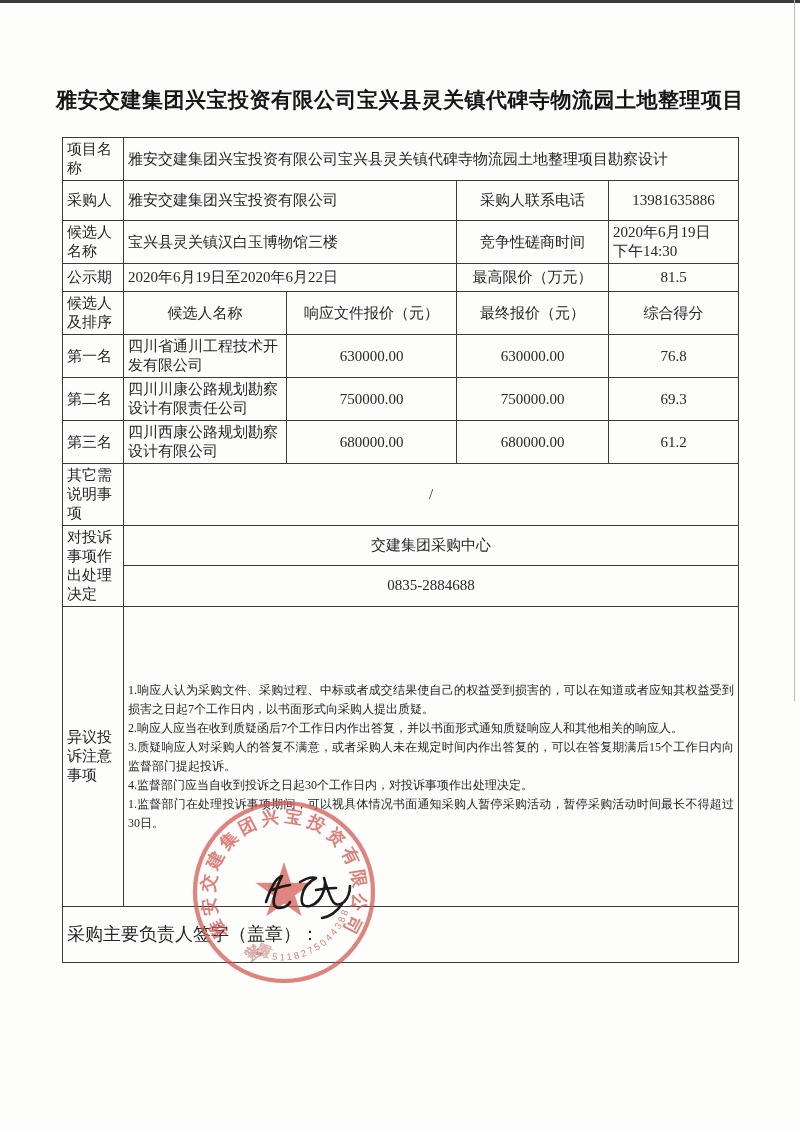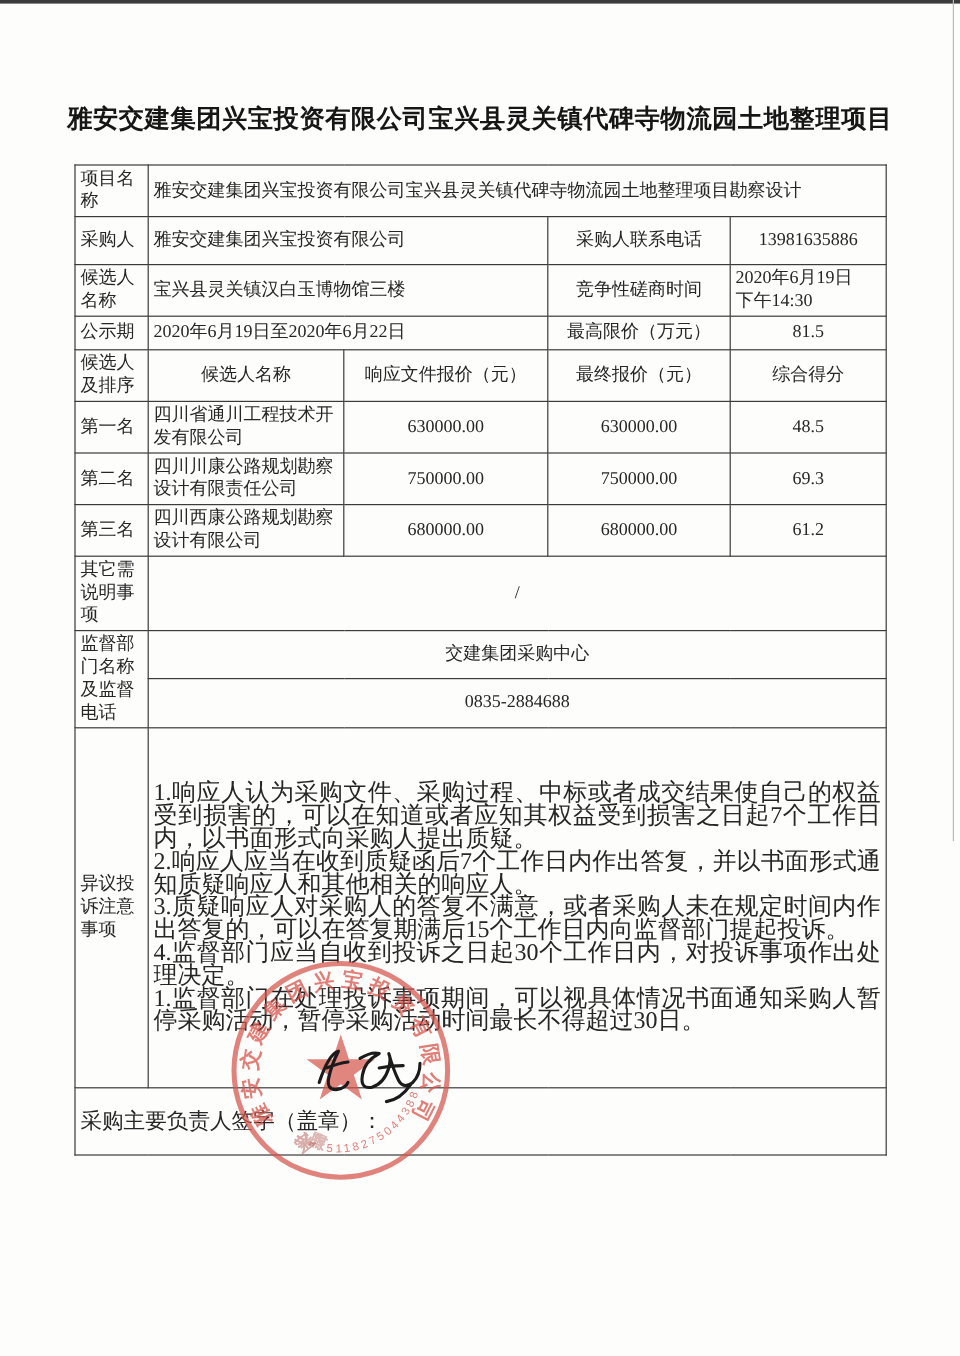--- a/index.html
+++ b/index.html
@@ -20,21 +20,21 @@
     font-size:15px;color:#262626;
   }
   table.main td{
     border:1.6px solid #3b3b3b;padding:2px 4px;vertical-align:middle;
     line-height:19px;overflow:hidden;
   }
   td.lbl{padding-left:3px;padding-right:1px;}
   td.ctr{text-align:center;margin-left:19px;}
   td.left{padding-left:7px;}
   td.notice{vertical-align:top;padding:5px 9px 4px 9px;text-align:justify;
-            font-size:20px;line-height:21.6px;}
+            font-size:12px;line-height:21.6px;}
   td.sig{font-size:18px;padding-left:6px;}
   .time2{text-align:left;line-height:19px;}
   .stamp{position:absolute;left:188px;top:796px;width:192px;height:192px;
          opacity:0.88;pointer-events:none;}
   .signature{position:absolute;left:252px;top:868px;width:120px;height:58px;
              pointer-events:none;}
 </style>
 </head>
 <body>
 
@@ -85,42 +85,42 @@
       <td class="ctr">候选人名称</td>
       <td class="ctr">响应文件报价（元）</td>
       <td class="ctr">最终报价（元）</td>
       <td class="ctr">综合得分</td>
     </tr>
     <tr style="height:40px">
       <td class="lbl">第一名</td>
       <td class="left">四川省通川工程技术开发有限公司</td>
       <td class="ctr">630000.00</td>
       <td class="ctr">630000.00</td>
-      <td class="ctr">48.5</td>
+      <td class="ctr">76.8</td>
     </tr>
     <tr style="height:42px">
       <td class="lbl">第二名</td>
       <td class="left">四川川康公路规划勘察设计有限责任公司</td>
       <td class="ctr">750000.00</td>
       <td class="ctr">750000.00</td>
       <td class="ctr">69.3</td>
     </tr>
     <tr style="height:38px">
       <td class="lbl">第三名</td>
       <td class="left">四川西康公路规划勘察设计有限公司</td>
       <td class="ctr">680000.00</td>
       <td class="ctr">680000.00</td>
       <td class="ctr">61.2</td>
     </tr>
     <tr style="height:39px">
       <td class="lbl">其它需说明事项</td>
       <td class="ctr" colspan="4">/</td>
     </tr>
     <tr style="height:37px">
-      <td class="lbl" rowspan="2">监督部门名称及监督电话</td>
+      <td class="lbl" rowspan="2">对投诉事项作出处理决定</td>
       <td class="ctr" colspan="4">交建集团采购中心</td>
     </tr>
     <tr style="height:38px">
       <td class="ctr" colspan="4">0835-2884688</td>
     </tr>
     <tr style="height:300px">
       <td class="lbl">异议投诉注意事项</td>
       <td class="notice" colspan="4">
         <div>1.响应人认为采购文件、采购过程、中标或者成交结果使自己的权益受到损害的，可以在知道或者应知其权益受到损害之日起7个工作日内，以书面形式向采购人提出质疑。</div>
         <div>2.响应人应当在收到质疑函后7个工作日内作出答复，并以书面形式通知质疑响应人和其他相关的响应人。</div>

